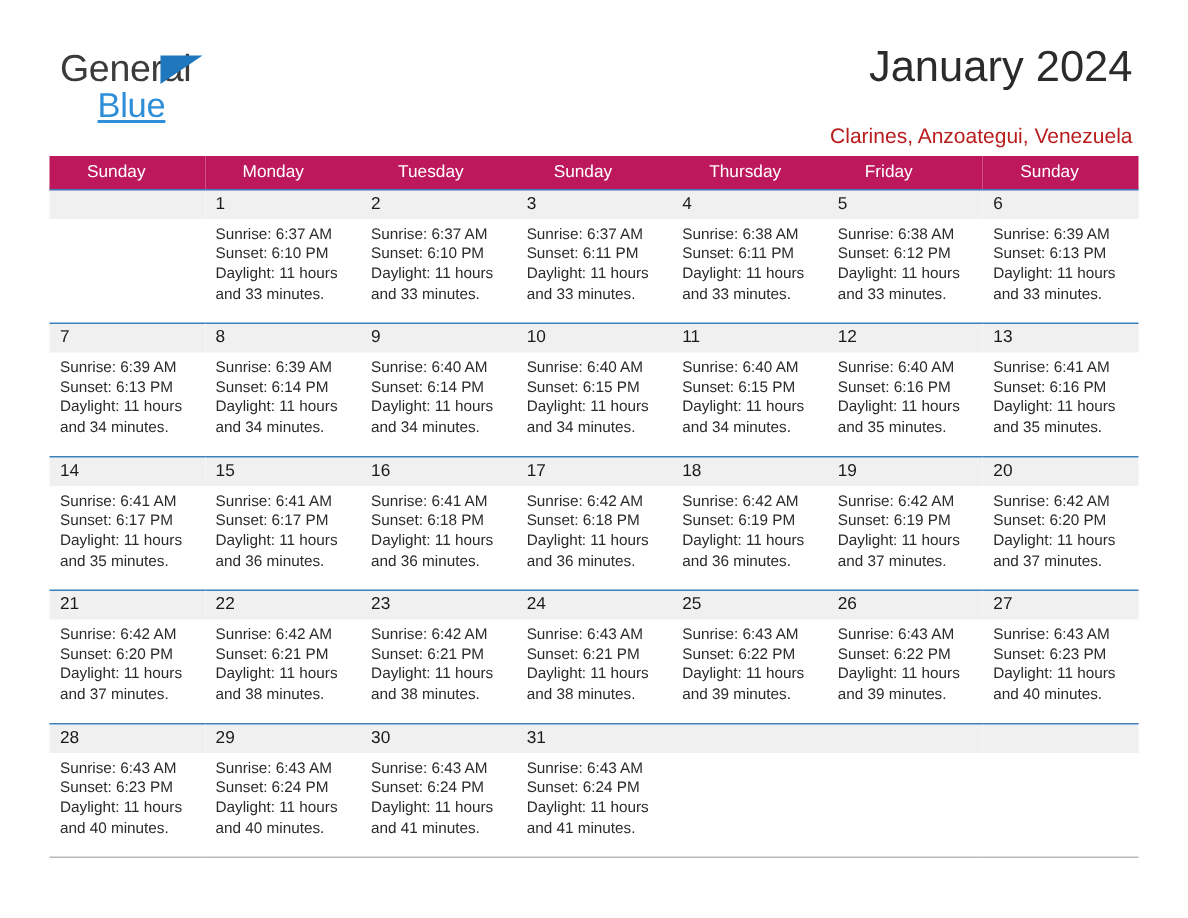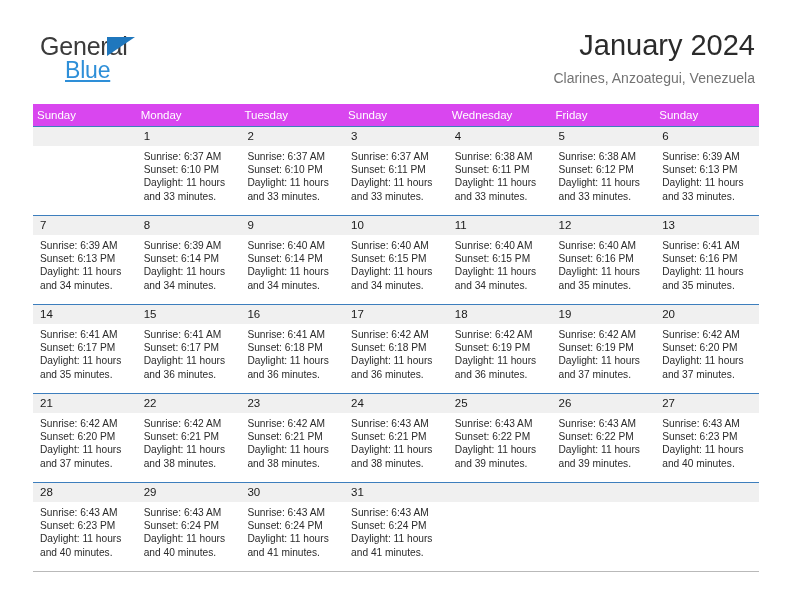--- a/index.html
+++ b/index.html
@@ -74,46 +74,46 @@
     text-align: right;
   }
   .cal-title {
     font-size: 29px;
     line-height: 34px;
     color: #2b2b2b;
     font-weight: 400;
     white-space: nowrap;
   }
   .cal-subtitle {
-    margin-top: 8px;
+    margin-top: 20px;
     font-size: 14px;
     line-height: 17px;
-    color: #737373;
+    color: #b91c1c;
     font-weight: 400;
     white-space: nowrap;
   }
 
   
   .calendar {
     position: absolute;
     left: 33px;
     top: 104px;
     width: 726px;
     border-collapse: collapse;
     table-layout: fixed;
   }
   .calendar col { width: 103.71px; }
 
   .calendar thead th {
-    background: #d946ef;
+    background: #be185d;
     color: #ffffff;
     font-size: 11.5px;
     font-weight: 400;
     text-align: left;
-    padding: 5px 0 5px 4px;
+    padding: 5px 0 5px 25px;
     height: 11px;
     line-height: 12px;
     border: none;
   }
 
   .week-row td {
     vertical-align: top;
     padding: 0;
     border-top: 1px solid #3d7ebd;
     height: 89px;
@@ -173,21 +173,21 @@
         <col>
         <col>
         <col>
     </colgroup>
     <thead>
       <tr>
         <th>Sunday</th>
         <th>Monday</th>
         <th>Tuesday</th>
         <th>Sunday</th>
-        <th>Wednesday</th>
+        <th>Thursday</th>
         <th>Friday</th>
         <th>Sunday</th>
       </tr>
     </thead>
     <tbody>
         <tr class="week-row">
           <td class="cell-empty">
             <div class="daynum empty">&nbsp;</div>
           </td>
           <td>

